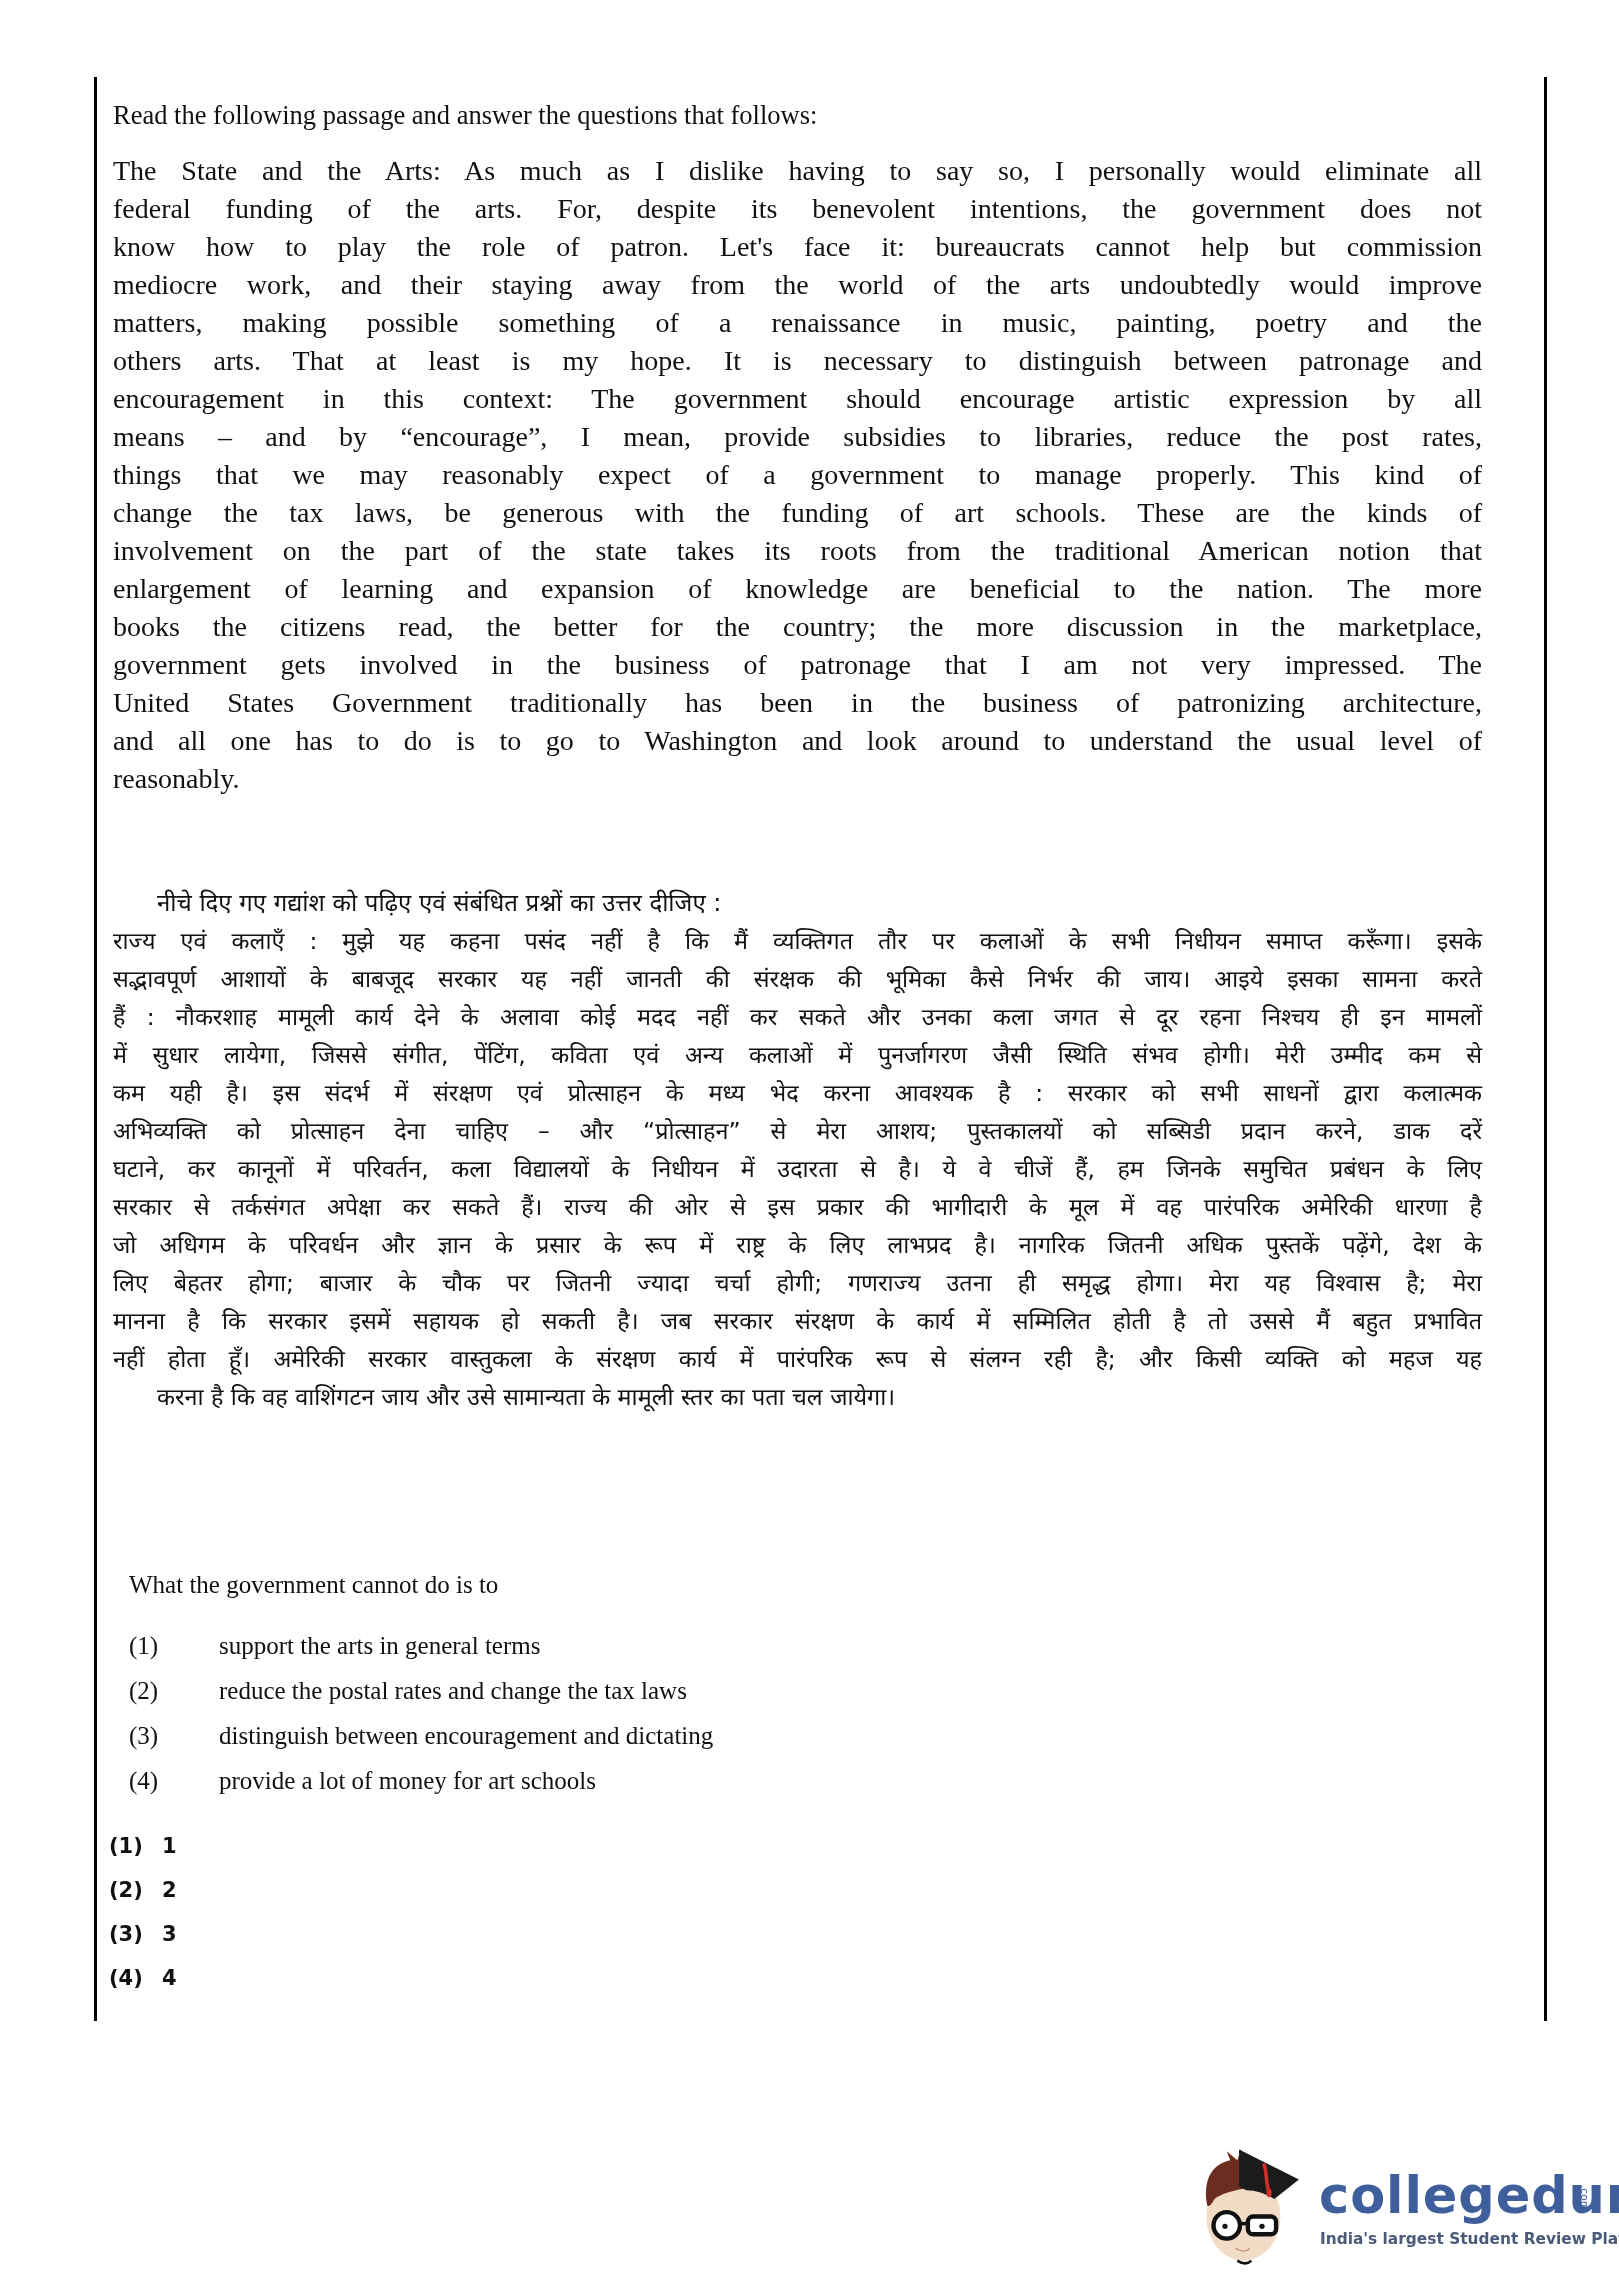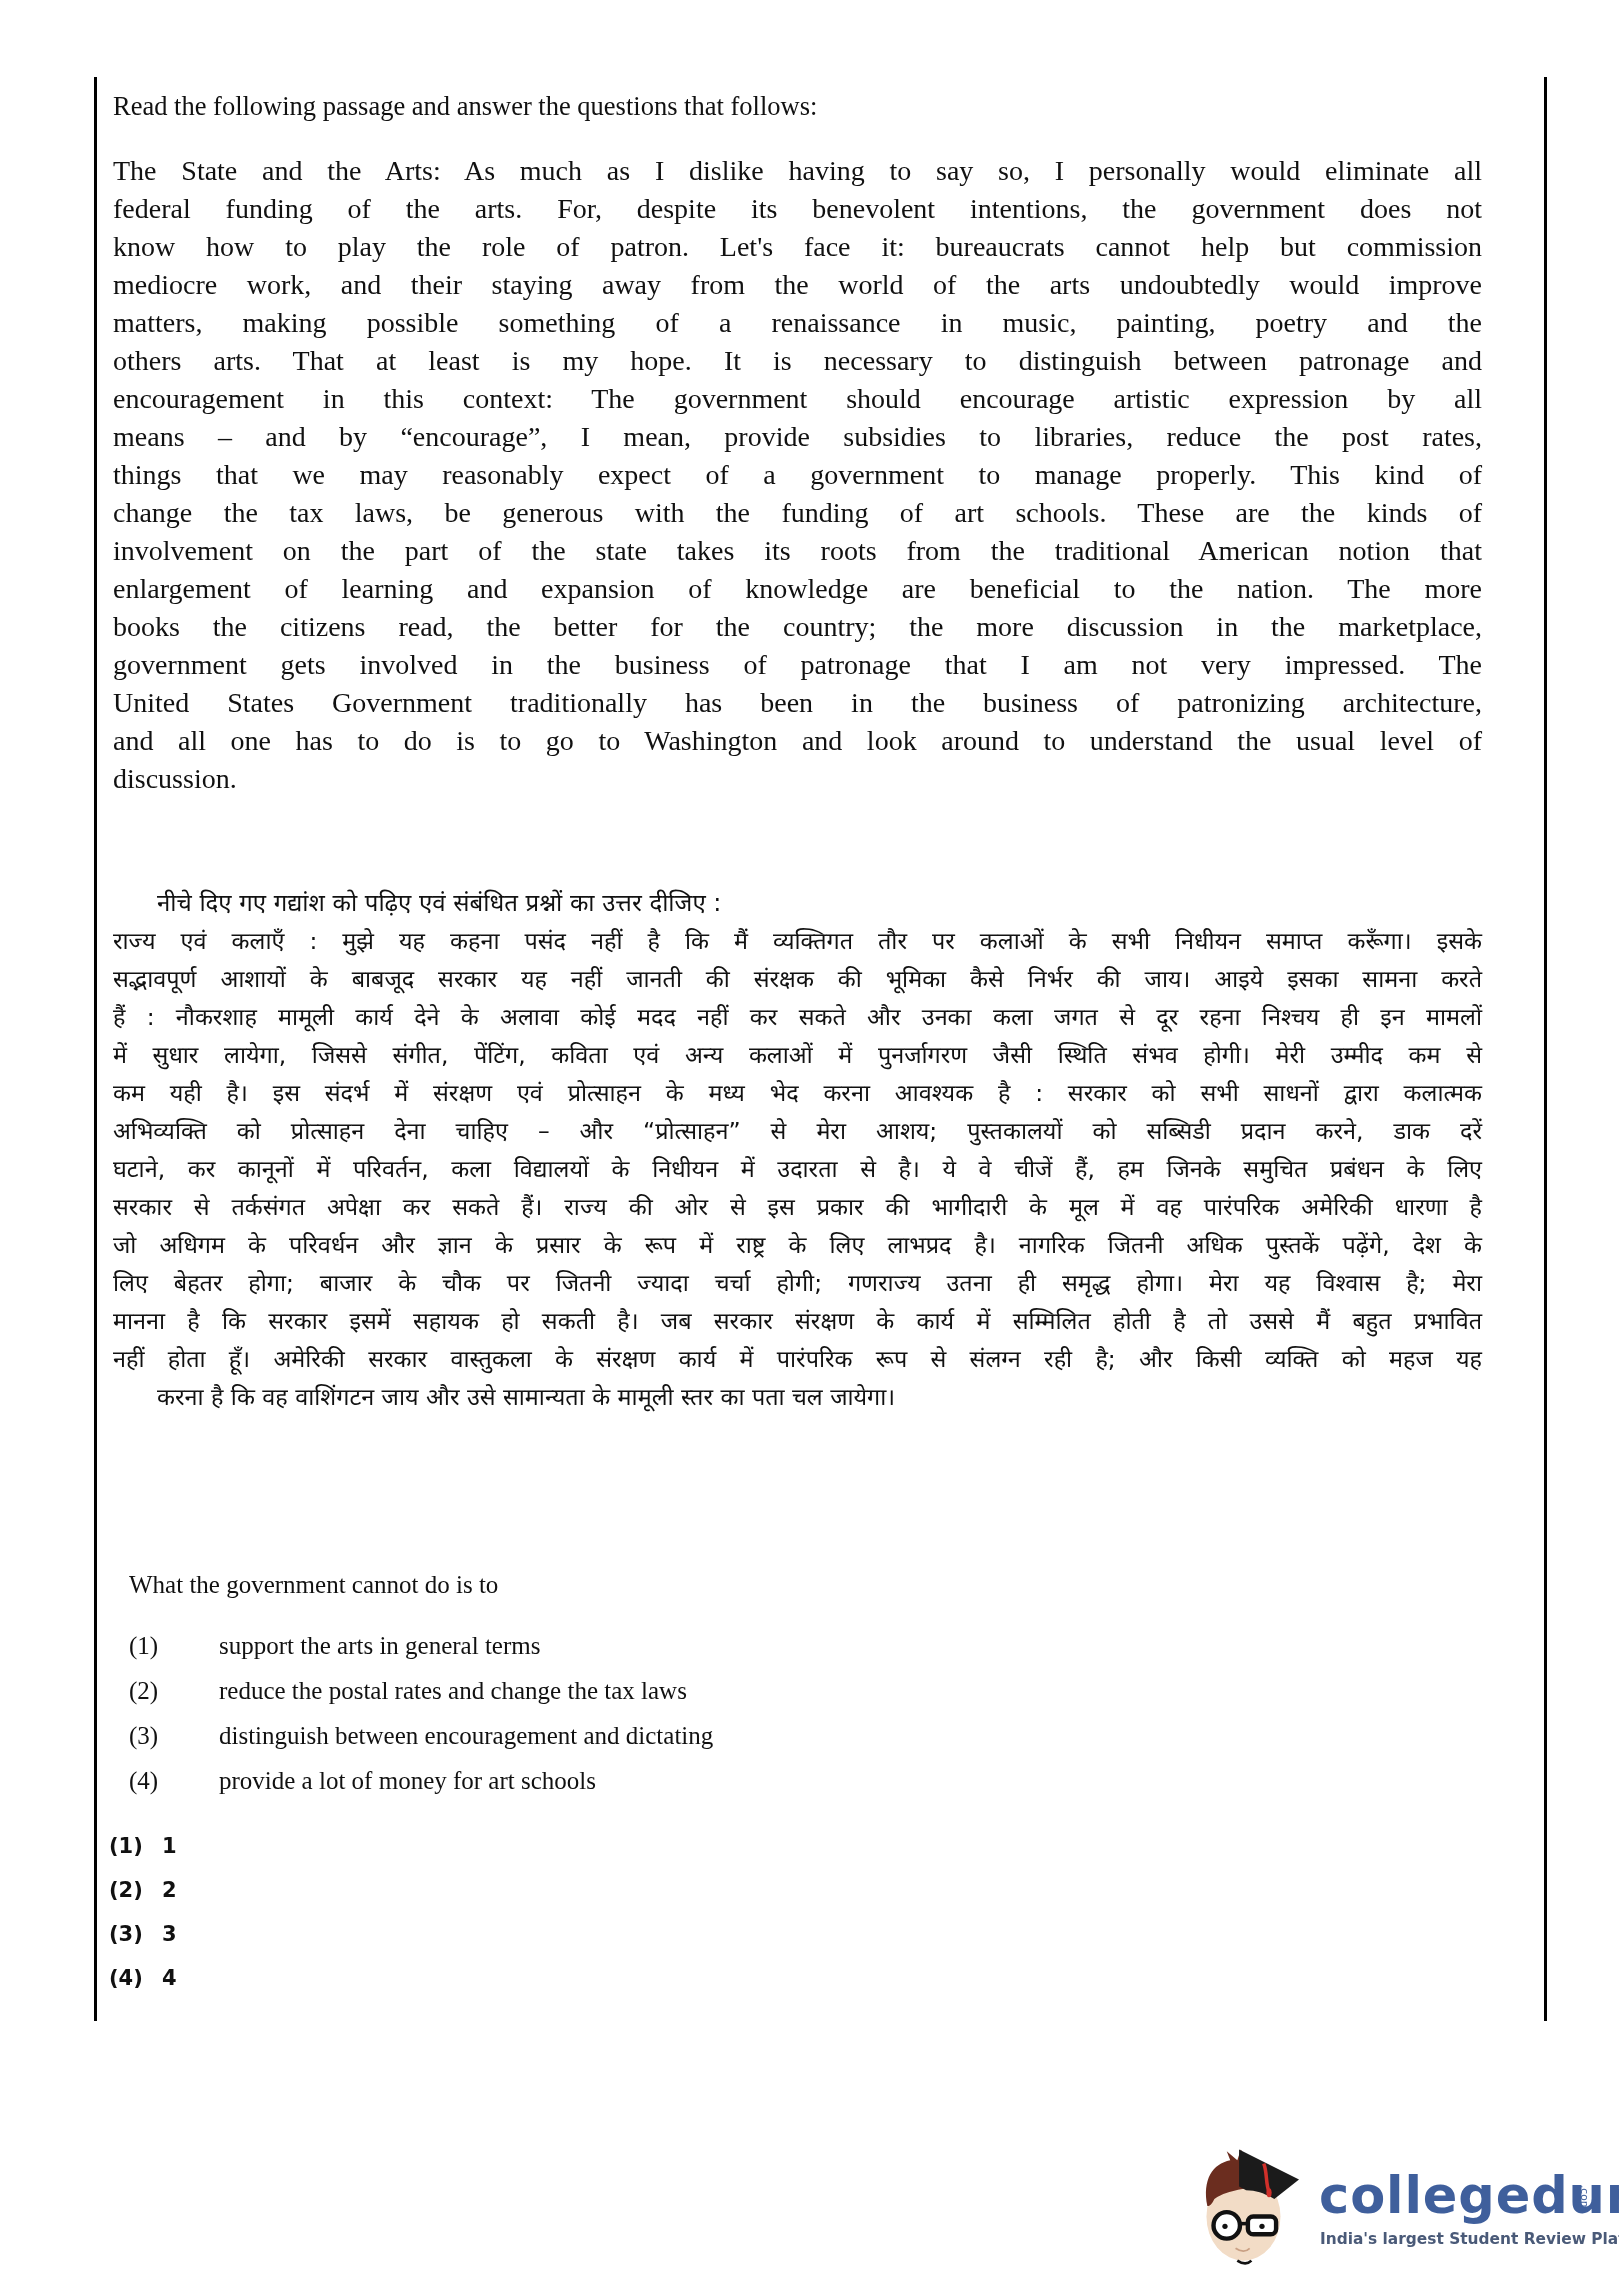--- a/index.html
+++ b/index.html
@@ -5,21 +5,21 @@
   html, body { margin: 0; padding: 0; background: #ffffff; }
   body {
     width: 1620px; height: 2273px; position: relative; overflow: hidden;
     font-family: "DejaVu Serif", "Liberation Serif", serif; color: #111;
   }
   .vline { position: absolute; width: 2.6px; background: #000; top: 77px; height: 1944px; }
   .vline.left { left: 94px; }
   .vline.right { left: 1544px; }
 
   .heading-en {
-    position: absolute; left: 113px; top: 89px;
+    position: absolute; left: 113px; top: 98px;
     font-size: 26.5px; line-height: 35px; white-space: nowrap;
     font-family: "Liberation Serif", serif;
   }
   .passage-en {
     position: absolute; left: 113px; top: 152px; width: 1369px;
     font-size: 28px; line-height: 38px;
     font-family: "Liberation Serif", serif;
   }
   .passage-en .ln { display: block; text-align: justify; text-align-last: justify; white-space: nowrap; height: 38px; overflow: visible; }
   .passage-en .ln.last { text-align-last: left; }
@@ -87,21 +87,21 @@
   <span class="ln">encouragement in this context: The government should encourage artistic expression by all</span>
   <span class="ln">means – and by “encourage”, I mean, provide subsidies to libraries, reduce the post rates,</span>
   <span class="ln">things that we may reasonably expect of a government to manage properly. This kind of</span>
   <span class="ln">change the tax laws, be generous with the funding of art schools. These are the kinds of</span>
   <span class="ln">involvement on the part of the state takes its roots from the traditional American notion that</span>
   <span class="ln">enlargement of learning and expansion of knowledge are beneficial to the nation. The more</span>
   <span class="ln">books the citizens read, the better for the country; the more discussion in the marketplace,</span>
   <span class="ln">government gets involved in the business of patronage that I am not very impressed. The</span>
   <span class="ln">United States Government traditionally has been in the business of patronizing architecture,</span>
   <span class="ln">and all one has to do is to go to Washington and look around to understand the usual level of</span>
-  <span class="ln last">discussion.</span>
+  <span class="ln last">reasonably.</span>
 </div>
 
 <div class="heading-hi">नीचे दिए गए गद्यांश को पढ़िए एवं संबंधित प्रश्नों का उत्तर दीजिए :</div>
 
 <div class="passage-hi">
   <span class="ln">राज्य एवं कलाएँ : मुझे यह कहना पसंद नहीं है कि मैं व्यक्तिगत तौर पर कलाओं के सभी निधीयन समाप्त करूँगा। इसके</span>
   <span class="ln">सद्भावपूर्ण आशायों के बाबजूद सरकार यह नहीं जानती की संरक्षक की भूमिका कैसे निर्भर की जाय। आइये इसका सामना करते</span>
   <span class="ln">हैं : नौकरशाह मामूली कार्य देने के अलावा कोई मदद नहीं कर सकते और उनका कला जगत से दूर रहना निश्चय ही इन मामलों</span>
   <span class="ln">में सुधार लायेगा, जिससे संगीत, पेंटिंग, कविता एवं अन्य कलाओं में पुनर्जागरण जैसी स्थिति संभव होगी। मेरी उम्मीद कम से</span>
   <span class="ln">कम यही है। इस संदर्भ में संरक्षण एवं प्रोत्साहन के मध्य भेद करना आवश्यक है : सरकार को सभी साधनों द्वारा कलात्मक</span>

